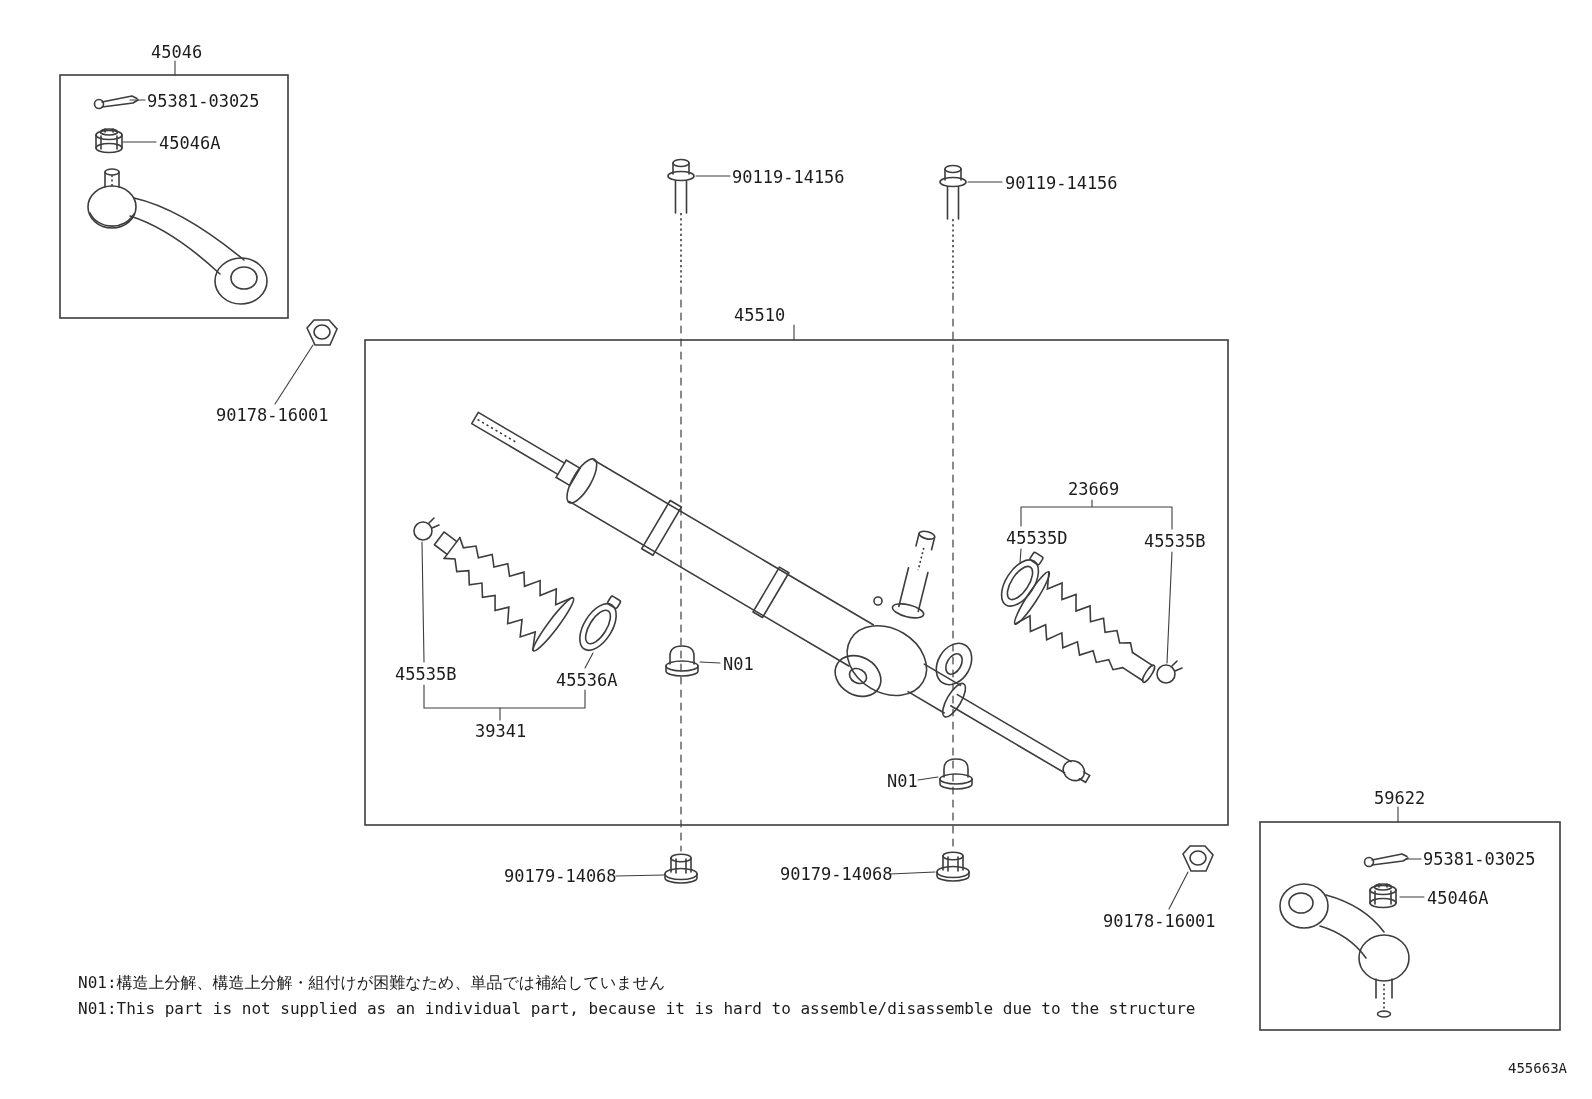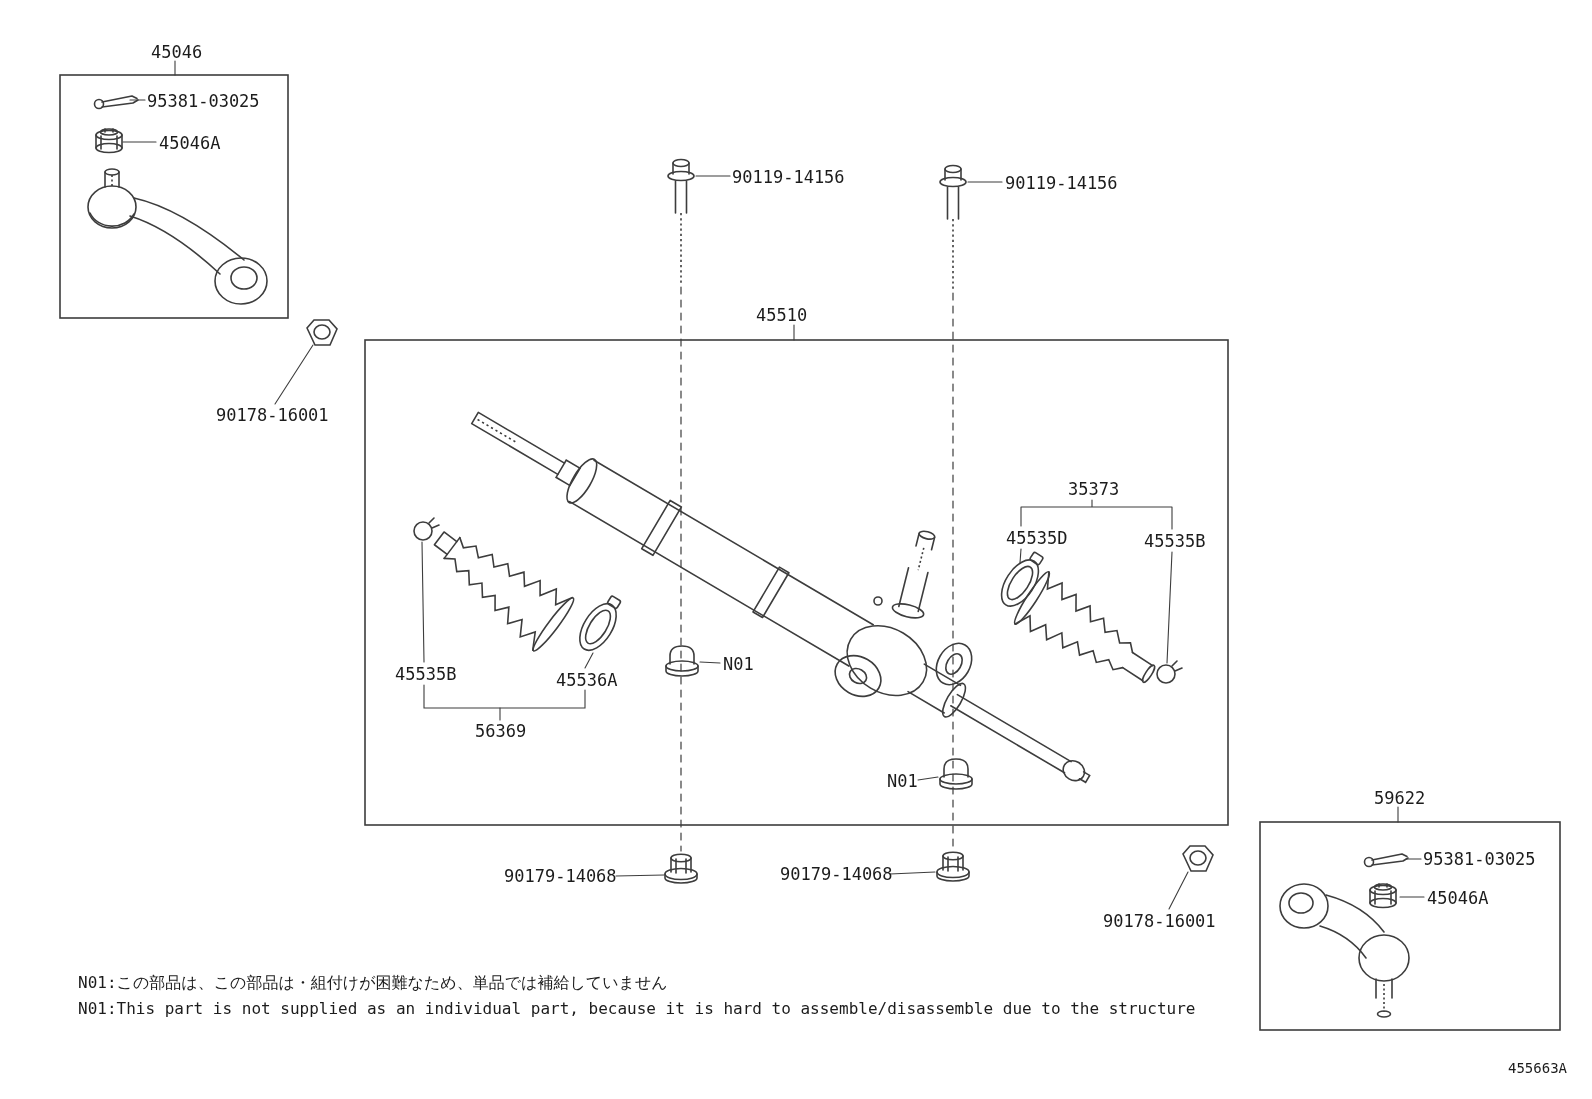--- a/index.html
+++ b/index.html
@@ -215,32 +215,32 @@
       <ellipse cx="139" cy="0" rx="3" ry="10"></ellipse>
     </g>
   </svg>
 
   <div class="callout" style="left:131px;top:43px">45046</div>
   <div class="callout" style="left:127px;top:92px">95381-03025</div>
   <div class="callout" style="left:139px;top:134px">45046A</div>
   <div class="callout" style="left:196px;top:406px">90178-16001</div>
   <div class="callout" style="left:712px;top:168px">90119-14156</div>
   <div class="callout" style="left:985px;top:174px">90119-14156</div>
-  <div class="callout" style="left:736px;top:306px">45510</div>
+  <div class="callout" style="left:714px;top:306px">45510</div>
   <div class="callout" style="left:375px;top:665px">45535B</div>
   <div class="callout" style="left:536px;top:671px">45536A</div>
-  <div class="callout" style="left:455px;top:722px">56369</div>
+  <div class="callout" style="left:455px;top:722px">39341</div>
   <div class="callout" style="left:703px;top:655px">N01</div>
-  <div class="callout" style="left:1048px;top:480px">35373</div>
+  <div class="callout" style="left:1048px;top:480px">23669</div>
   <div class="callout" style="left:986px;top:529px">45535D</div>
   <div class="callout" style="left:1124px;top:532px">45535B</div>
   <div class="callout" style="left:867px;top:772px">N01</div>
   <div class="callout" style="left:484px;top:867px">90179-14068</div>
   <div class="callout" style="left:760px;top:865px">90179-14068</div>
   <div class="callout" style="left:1083px;top:912px">90178-16001</div>
   <div class="callout" style="left:1354px;top:789px">59622</div>
   <div class="callout" style="left:1403px;top:850px">95381-03025</div>
   <div class="callout" style="left:1407px;top:889px">45046A</div>
 
-  <div class="callout note" style="left:58px;top:973px">N01:この部品は、この部品は・組付けが困難なため、単品では補給していません</div>
+  <div class="callout note" style="left:58px;top:973px">N01:構造上分解、構造上分解・組付けが困難なため、単品では補給していません</div>
   <div class="callout note" style="left:58px;top:999px">N01:This part is not supplied as an individual part, because it is hard to assemble/disassemble due to the structure</div>
   <div class="callout doccode" style="left:1488px;top:1059px">455663A</div>
 </div>
 
 </body></html>

